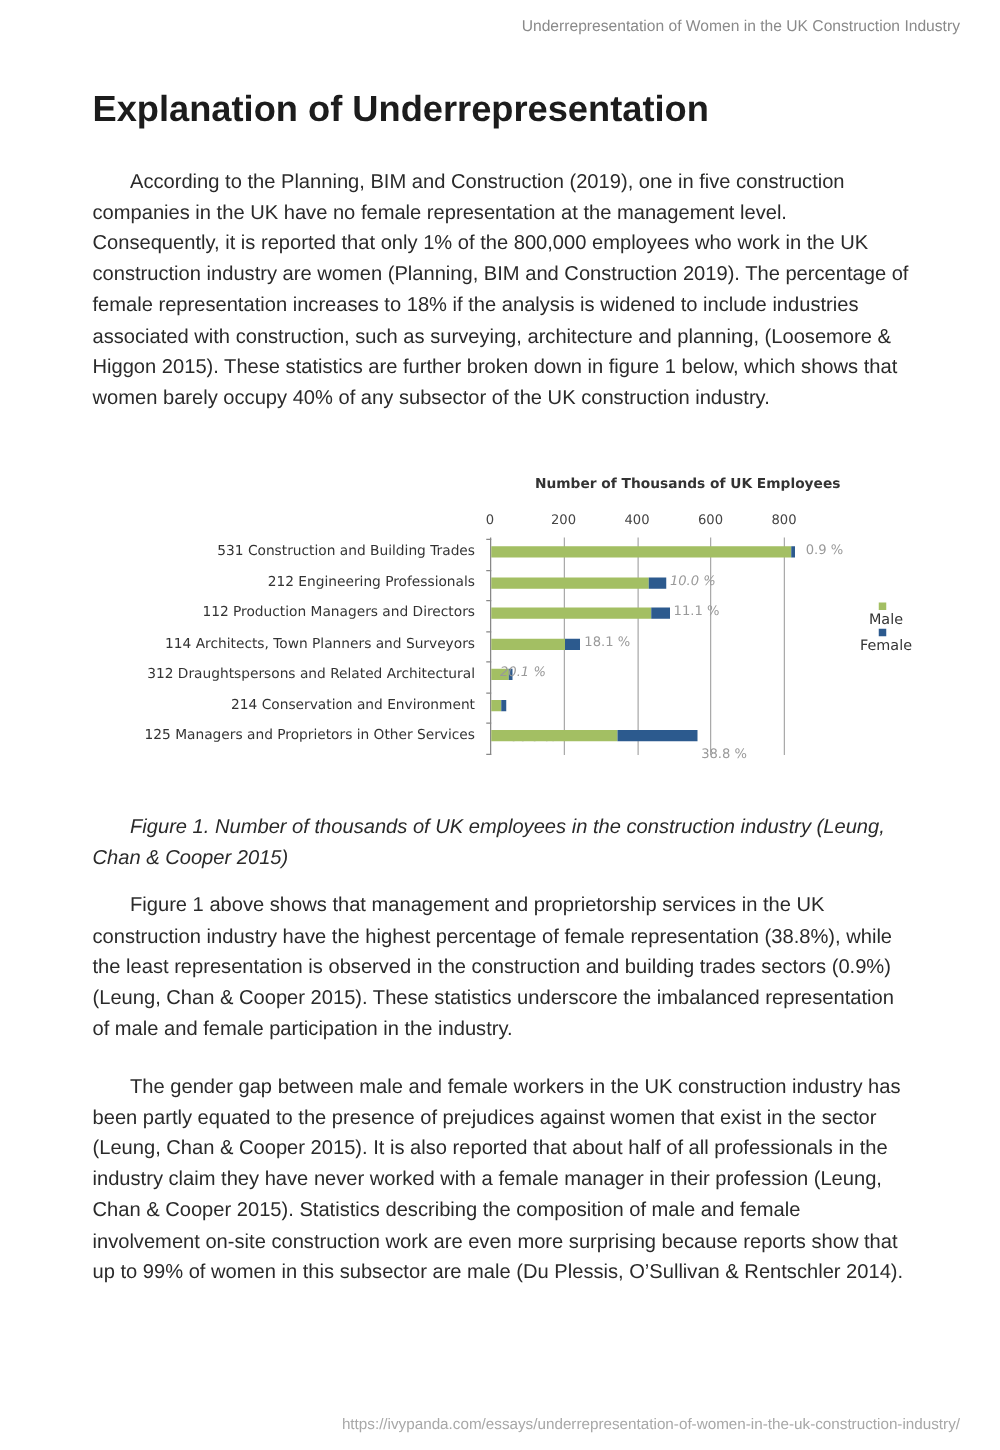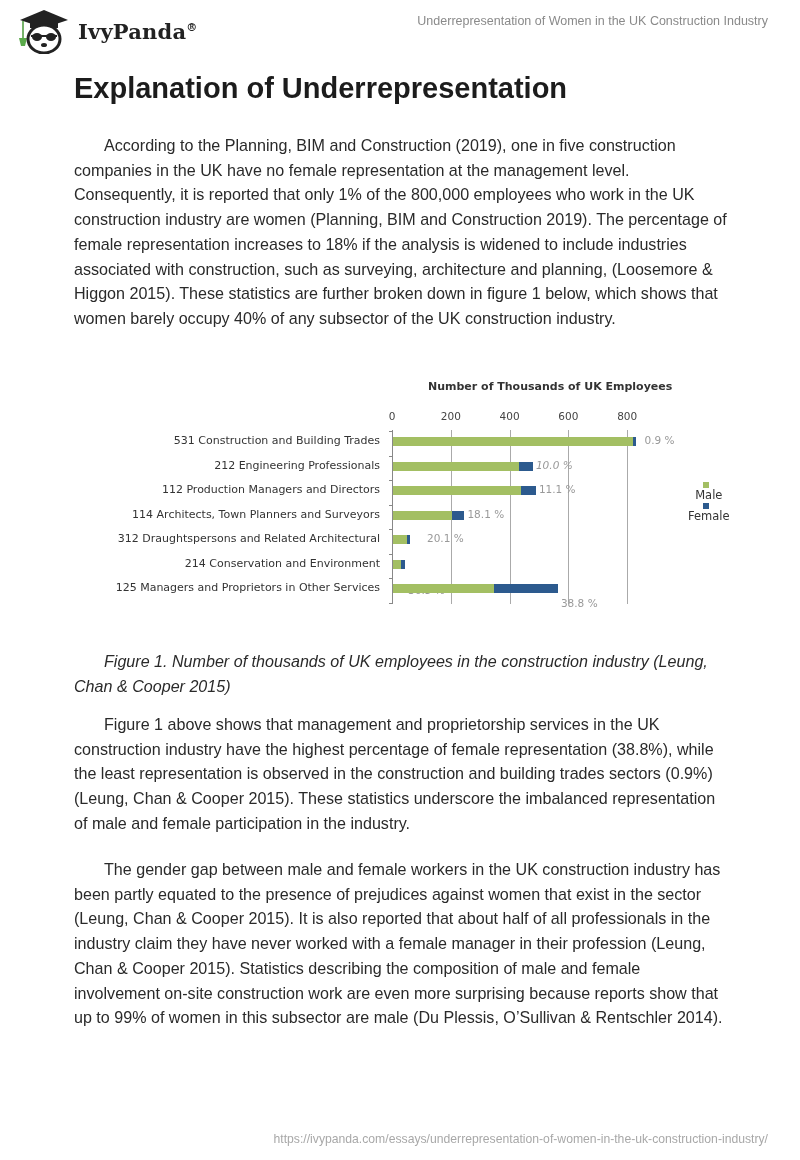--- a/index.html
+++ b/index.html
@@ -36,34 +36,20 @@
   .legend { position: absolute; left: 578px; top: 112px; font-size: 11.5px; color: #333; }
   .legend-item { display: flex; align-items: center; height: 21px; flex-direction: column; }
   .legend-swatch { width: 6px; height: 6px; margin-right: 5px; }
 
   .footer-url { position: absolute; right: 32px; top: 1132px; font-size: 12.2px; color: #a8a8a8; }
 </style>
 </head>
 <body>
 
 <div class="header">
-  <div class="logo">
-    <svg width="56" height="46" viewBox="0 0 56 46">
-      <polygon points="4,12 28,2 52,12 28,20" fill="#222"></polygon>
-      <rect x="14" y="13" width="28" height="7" fill="#222"></rect>
-      <line x1="7" y1="13" x2="7" y2="30" stroke="#4a9a3a" stroke-width="1.5"></line>
-      <polygon points="3,30 11,30 9,38 5,38" fill="#5aaa4a"></polygon>
-      <ellipse cx="28" cy="31" rx="16" ry="14" fill="#fff" stroke="#222" stroke-width="3"></ellipse>
-      <ellipse cx="21" cy="29" rx="5" ry="4" fill="#222"></ellipse>
-      <ellipse cx="35" cy="29" rx="5" ry="4" fill="#222"></ellipse>
-      <rect x="15" y="27" width="26" height="2" fill="#222"></rect>
-      <ellipse cx="28" cy="37" rx="3" ry="2" fill="#222"></ellipse>
-    </svg>
-    <span class="logo-text"><span>IvyPanda</span><sup>®</sup></span>
-  </div>
   <div class="doc-title">Underrepresentation of Women in the UK Construction Industry</div>
 </div>
 
 <h1>Explanation of Underrepresentation</h1>
 
 <p class="para" id="p1">According to the Planning, BIM and Construction (2019), one in five construction companies in the UK have no female representation at the management level. Consequently, it is reported that only 1% of the 800,000 employees who work in the UK construction industry are women (Planning, BIM and Construction 2019). The percentage of female representation increases to 18% if the analysis is widened to include industries associated with construction, such as surveying, architecture and planning, (Loosemore &amp; Higgon 2015). These statistics are further broken down in figure 1 below, which shows that women barely occupy 40% of any subsector of the UK construction industry.</p>
 
 <div class="chart" id="chart">
   <div class="chart-title">Number of Thousands of UK Employees</div>
   <div id="chart-body">
@@ -97,21 +83,21 @@
       <div class="bar male" style="left: 283px; top: 116px; width: 128.184px;"></div>
       <div class="bar female" style="left: 411.184px; top: 116px; width: 14.7px;"></div>
       <div class="pct" style="left: 428.884px; top: 113px;">11.1 %</div>
       <div class="row-label" style="top: 137.5px;">114 Architects, Town Planners and Surveyors</div>
       <div class="bar male" style="left: 283px; top: 140.5px; width: 58.506px;"></div>
       <div class="bar female" style="left: 341.506px; top: 140.5px; width: 12.936px;"></div>
       <div class="pct" style="left: 357.442px; top: 137.5px;">18.1 %</div>
       <div class="row-label" style="top: 162px;">312 Draughtspersons and Related Architectural</div>
       <div class="bar male" style="left: 283px; top: 165px; width: 13.524px;"></div>
       <div class="bar female" style="left: 296.524px; top: 165px; width: 3.528px;"></div>
-      <div class="pct" style="left: 317px; top: 162px;">20.1 %</div>
+      <div class="pct" style="left: 290px; top: 162px; font-style: italic;">20.1 %</div>
       <div class="row-label" style="top: 186.5px;">214 Conservation and Environment</div>
       <div class="bar male" style="left: 283px; top: 189.5px; width: 7.644px;"></div>
       <div class="bar female" style="left: 290.644px; top: 189.5px; width: 4.41px;"></div>
       <div class="pct" style="left: 298.054px; top: 186.5px; margin-top: 27px;">36.5 %</div>
       <div class="row-label" style="top: 211px;">125 Managers and Proprietors in Other Services</div>
       <div class="bar male" style="left: 283px; top: 214px; width: 100.842px;"></div>
       <div class="bar female" style="left: 383.842px; top: 214px; width: 64.092px;"></div>
       <div class="pct" style="left: 450.934px; top: 227px;">38.8 %</div>
     </div>
   <div class="legend">

